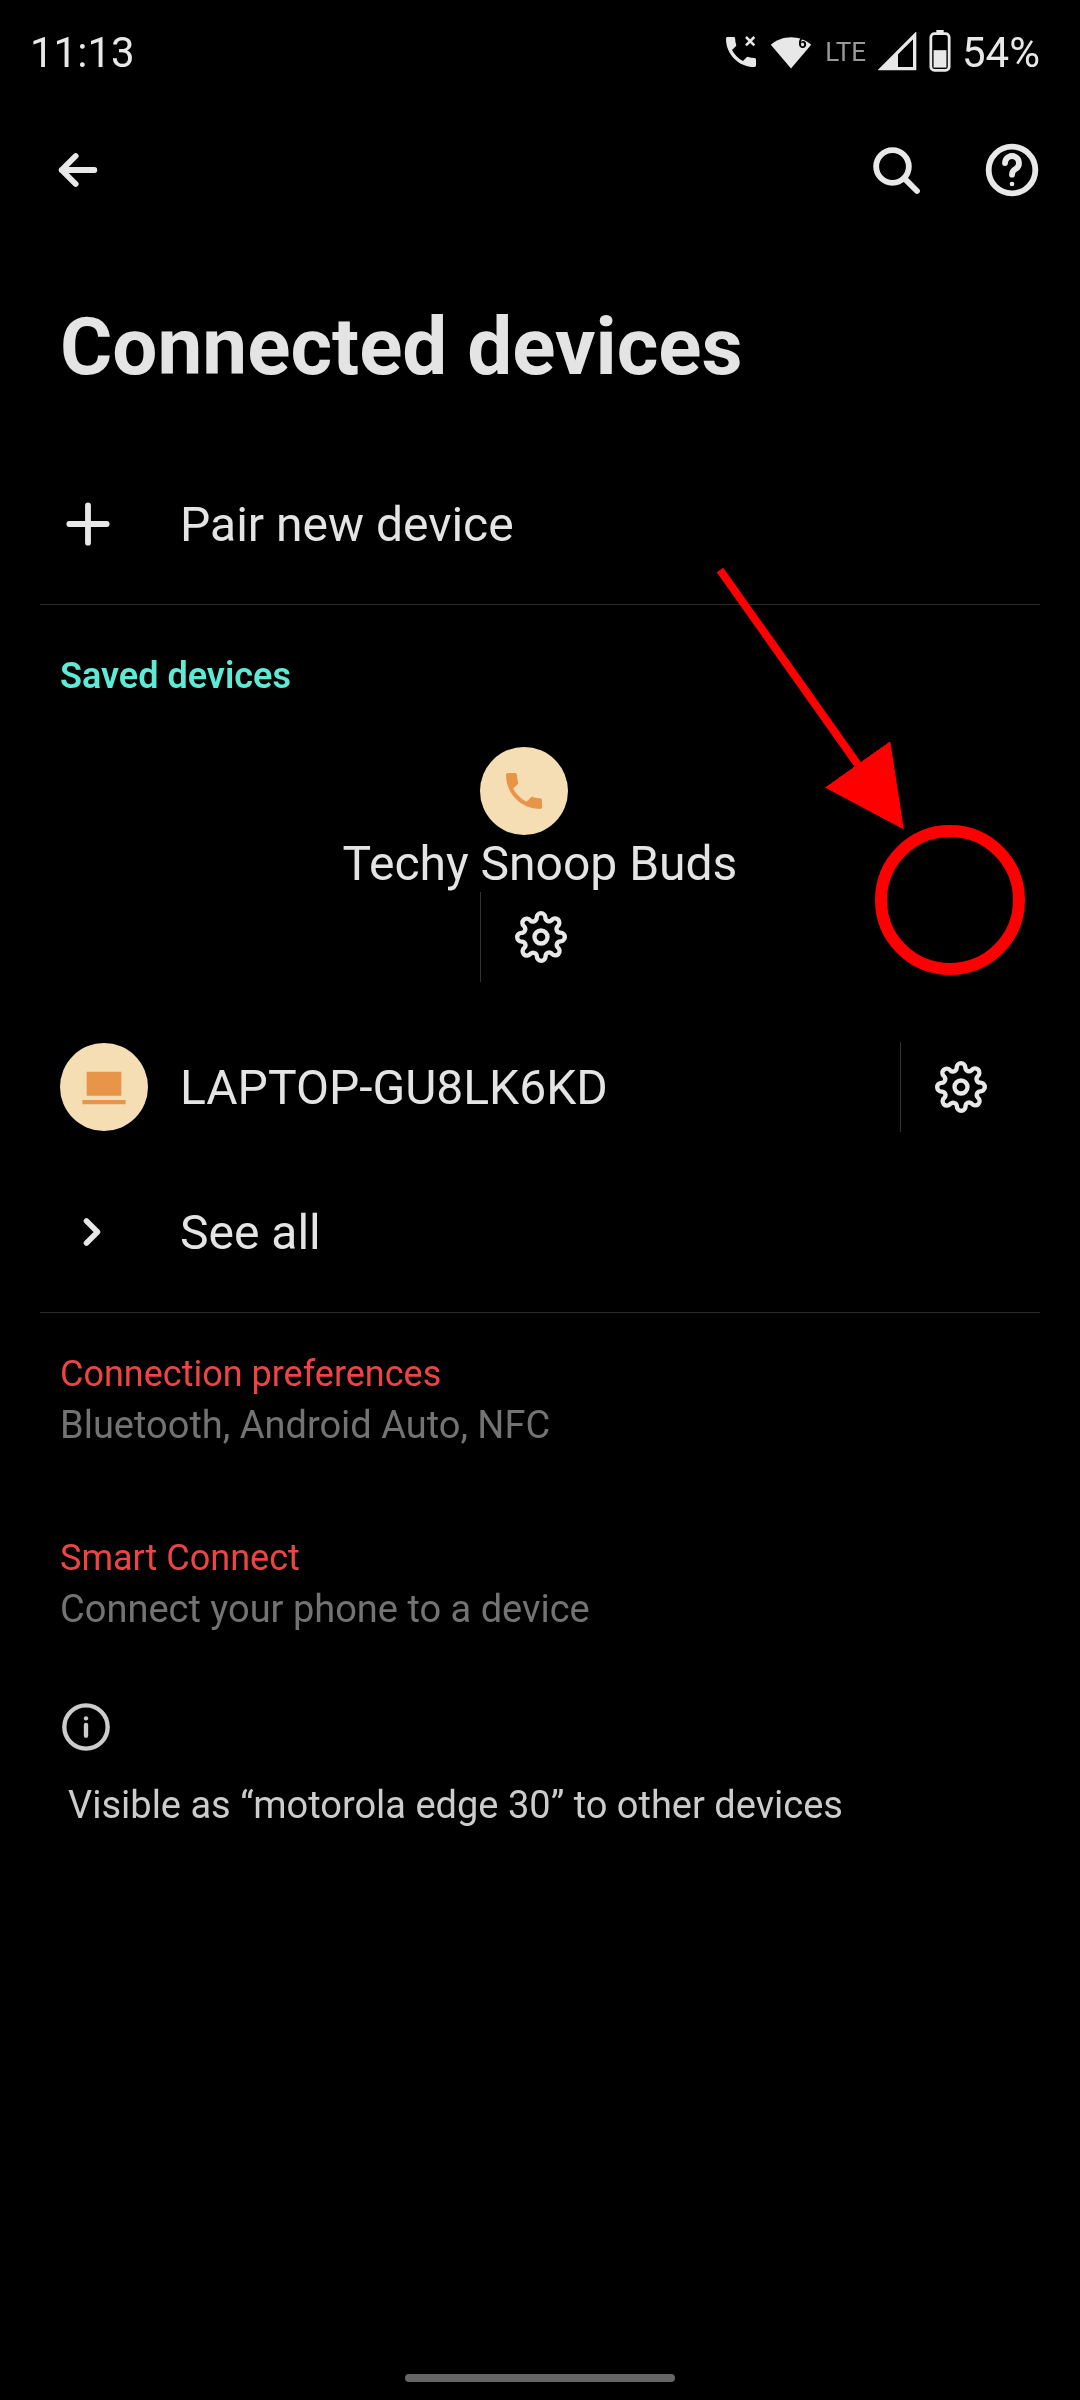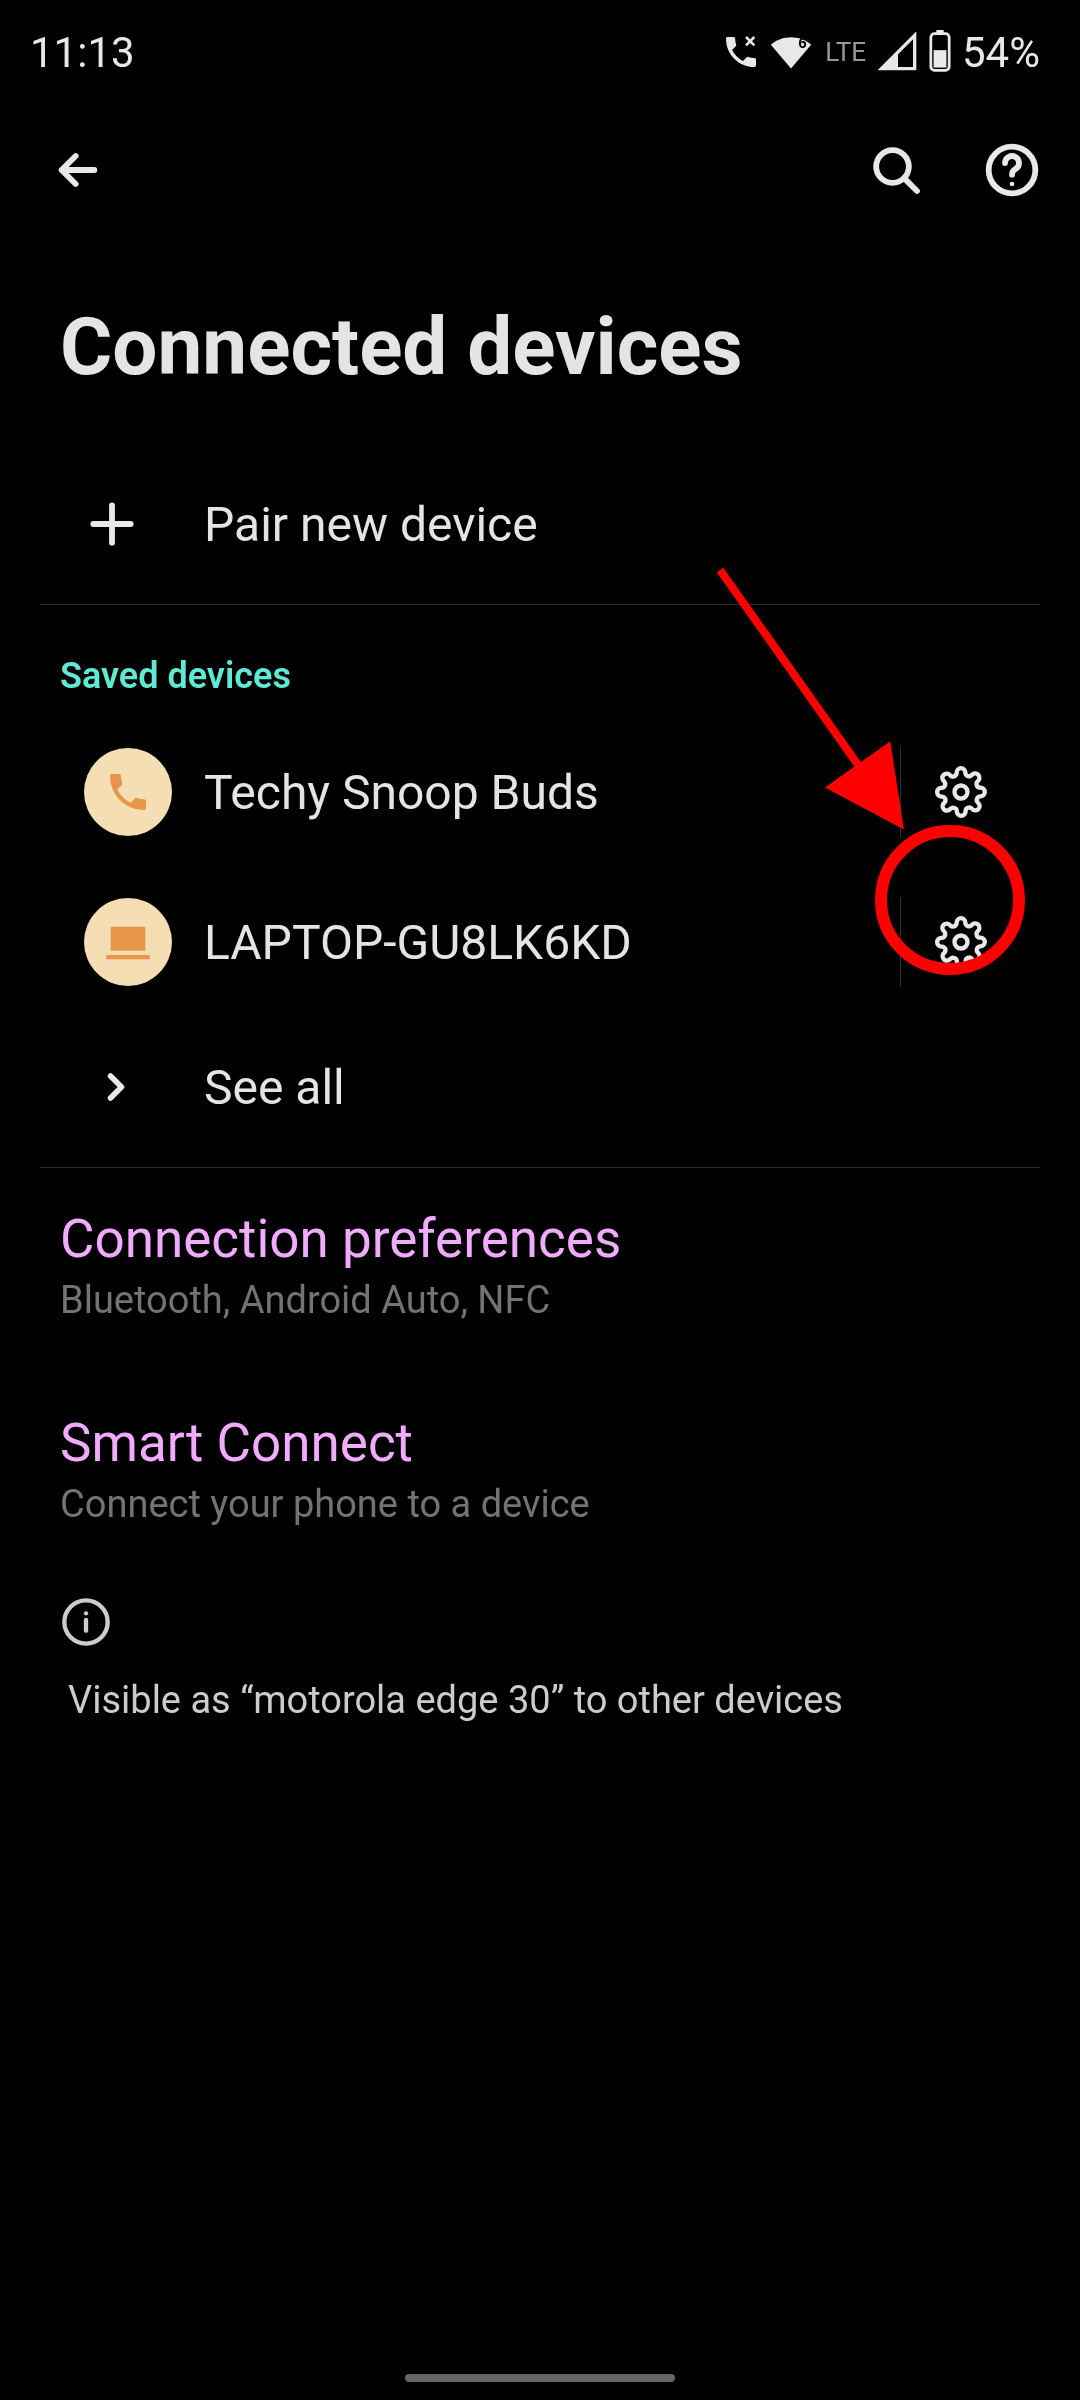--- a/index.html
+++ b/index.html
@@ -53,21 +53,20 @@
       font-weight: 700;
       padding: 60px 60px 60px 60px;
       color: #e4e4e4;
     }
     .row {
       display: flex;
       align-items: center;
       padding: 30px 60px;
       min-height: 140px;
       position: relative;
-      margin-left: 24px;
     }
     .row-icon-slot {
       width: 120px;
       display: flex;
       justify-content: flex-start;
       align-items: center;
     }
     .row-text {
       font-size: 48px;
       color: #e4e4e4;
@@ -105,22 +104,22 @@
       width: 120px;
       display: flex;
       justify-content: flex-start;
       align-items: center;
       padding-left: 10px;
     }
     .pref-row {
       padding: 30px 60px;
     }
     .pref-title {
-      font-size: 53px;
-      color: #f0abfc;
+      font-size: 36px;
+      color: #ef4444;
       margin-bottom: 8px;
     }
     .pref-sub {
       font-size: 38px;
       color: #737373;
     }
     .info-row {
       display: flex;
       align-items: center;
       padding: 40px 60px 10px 60px;
@@ -213,21 +212,21 @@
         <path d="M12 4v16M4 12h16"></path>
       </svg>
   </div>
   <div class="row-text">Pair new device</div>
 </div>
 
 <hr class="divider-full">
 
 <div class="section-header">Saved devices</div>
 
-<div class="row" style="position:relative;">
+<div class="row" style="position:relative;flex-direction:column;">
   <div class="row-icon-slot">
     <div class="device-icon-circle">
       <svg class="icon" width="48" height="48" viewBox="0 0 24 24" fill="#e8954a">
           <path d="M6.6 10.8c1.4 2.8 3.8 5.1 6.6 6.6l2.2-2.2c.3-.3.7-.4 1-.2 1.1.4 2.3.6 3.6.6.6 0 1 .4 1 1V20c0 .6-.4 1-1 1C10.6 21 3 13.4 3 4c0-.6.4-1 1-1h3.5c.6 0 1 .4 1 1 0 1.2.2 2.4.6 3.6.1.4 0 .8-.2 1l-2.3 2.2z"></path>
         </svg>
     </div>
   </div>
   <div class="row-text">Techy Snoop Buds</div>
   <div class="settings-slot">
     <svg class="icon" width="52" height="52" viewBox="0 0 24 24" fill="none" stroke="#e8e8e8" stroke-width="2">

